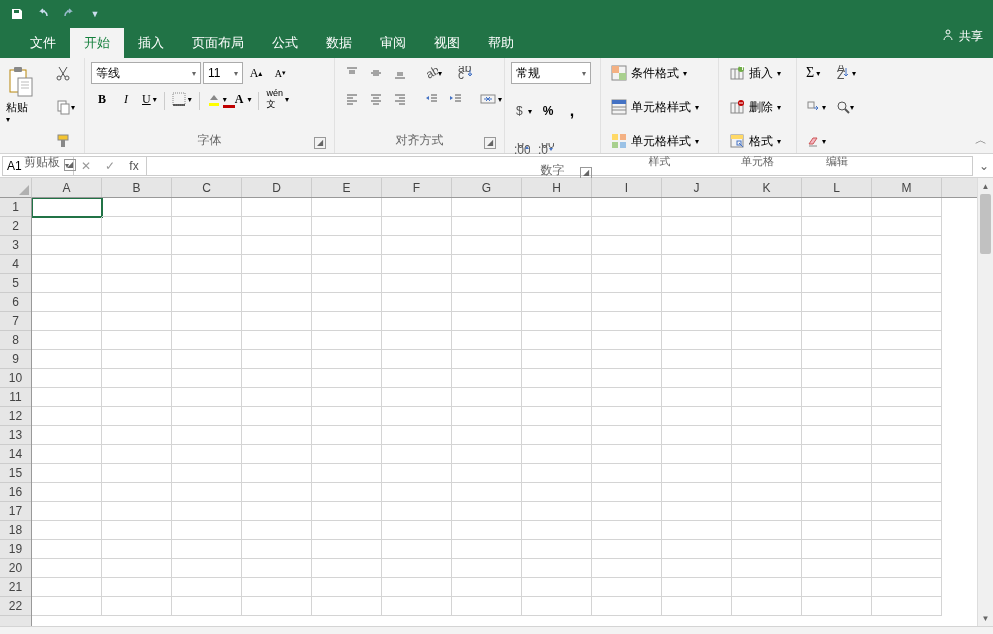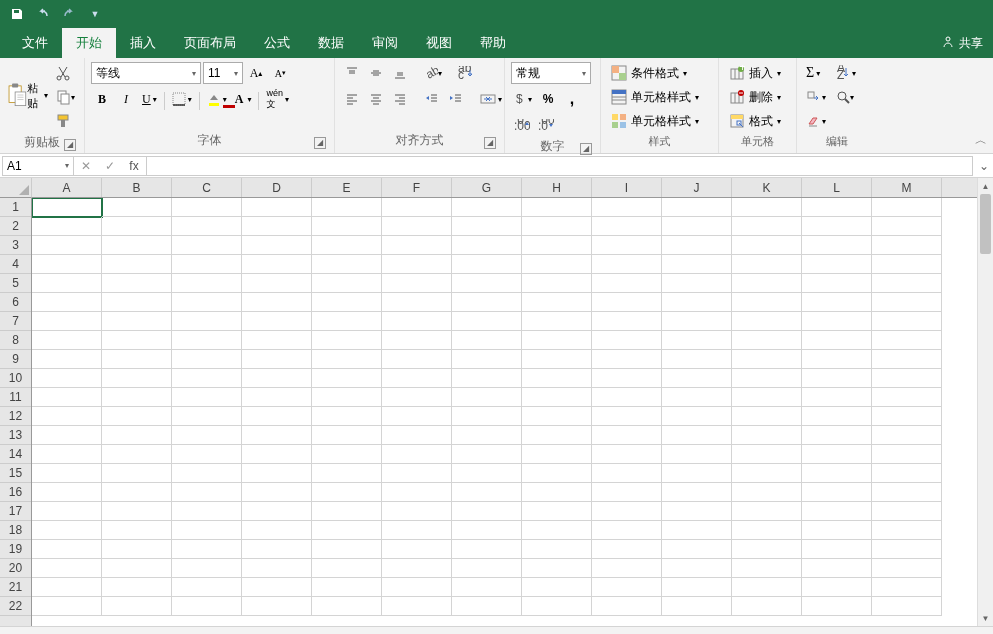--- a/index.html
+++ b/index.html
@@ -4,33 +4,33 @@
 <style>
 *{box-sizing:border-box;margin:0;padding:0;font-family:"Microsoft YaHei",sans-serif;font-size:12px;user-select:none}
 body{width:993px;height:634px;overflow:hidden;background:#fff;display:flex;flex-direction:column}
 .titlebar{height:28px;background:#217346;display:flex;align-items:center;color:#fff}
 .qat{display:flex;align-items:center;gap:4px;padding:0 6px}
 .qat-btn{width:22px;height:22px;display:flex;align-items:center;justify-content:center;color:#cde;cursor:pointer}
 .title-center{flex:1;text-align:center;font-size:12px;color:#fff}
 .title-right{display:flex;align-items:center;gap:2px;padding-right:4px}
 .login-btn{background:#439467;padding:2px 10px;color:#fff;border-radius:2px;margin-right:10px;cursor:pointer}
 .win-btn{width:40px;height:28px;display:flex;align-items:center;justify-content:center;color:#fff;cursor:pointer}
-.tabs{height:30px;background:#217346;display:flex;align-items:center;color:#fff;padding-left:8px}
+.tabs{height:30px;background:#217346;display:flex;align-items:flex-start;color:#fff;padding-left:16px}
 .tab{padding:6px 14px;cursor:pointer;font-size:13px}
 .tab.active{background:#f3f3f3;color:#15803d}
 .tabs-right{margin-left:auto;display:flex;align-items:center;padding-right:10px;gap:6px}
 .tell-me{display:flex;align-items:center;gap:6px;color:#cde;margin-left:10px;padding:6px 10px}
 .ribbon{height:96px;background:#f3f3f3;border-bottom:1px solid #d4d4d4;display:flex;position:relative}
 .group{display:flex;flex-direction:column;border-right:1px solid #e1e1e1;padding:4px 6px 2px}
 .group-body{flex:1;display:flex;align-items:flex-start;gap:4px}
 .group-label{text-align:center;font-size:11px;color:#666;padding:2px 0;position:relative}
 .dlg-launcher{position:absolute;right:2px;bottom:2px;width:12px;height:12px;border:1px solid #999;font-size:8px;line-height:10px;text-align:center;color:#666;cursor:pointer}
-.col{display:flex;flex-direction:column;gap:2px}
+.col{display:flex;flex-direction:column;gap:12px}
 .row{display:flex;gap:2px;align-items:flex-end}
-.big-btn{display:flex;flex-direction:row;align-items:center;justify-content:center;width:42px;height:66px;cursor:pointer}
+.big-btn{display:flex;flex-direction:column;justify-content:center;width:42px;height:66px;cursor:pointer}
 .big-btn .lbl{font-size:11px;margin-top:2px}
 .sm-btn{width:22px;height:22px;display:flex;align-items:center;justify-content:center;cursor:pointer;border:1px solid transparent}
 .dd-btn{display:flex;align-items:center;height:22px;cursor:pointer;border:1px solid transparent;padding:0 2px}
 .font-name{width:110px;height:22px;border:1px solid #ababab;background:#fff;display:flex;align-items:center;padding:0 4px;cursor:pointer}
 .font-size{width:40px;height:22px;border:1px solid #ababab;background:#fff;display:flex;align-items:center;padding:0 4px;cursor:pointer}
 .dropdown-arrow{margin-left:auto;font-size:8px;color:#666}
 .menu-item{display:flex;align-items:center;gap:4px;height:22px;padding:0 4px;cursor:pointer;white-space:nowrap}
 .collapse-ribbon{position:absolute;right:6px;bottom:4px;cursor:pointer;color:#666}
 .formula-bar{height:24px;border-bottom:1px solid #d4d4d4;display:flex;align-items:center;background:#fff}
 .name-box{width:72px;height:20px;border:1px solid #ccc;margin:2px 0 2px 2px;display:flex;align-items:center;padding:0 4px;background:#fff}
@@ -285,21 +285,21 @@
               <path d="M4 7h3M12 7h-3M6 5l2 2-2 2M10 5l-2 2 2 2" stroke="#4472c4" fill="none"></path>
             </svg>
             <span style="font-size:8px;margin-left:2px">▾</span>
           </div>
       </div>
     </div>
     <div class="group-label"><span>对齐方式</span><span class="dlg-launcher">◢</span></div>
   </div>
 
   <div class="group" style="width:96px">
-    <div class="group-body col" style="gap:4px">
+    <div class="group-body col" style="gap:16px">
       <div class="row">
         <div class="font-name" style="width:80px">
             <span>常规</span>
             <span class="dropdown-arrow">▾</span>
           </div>
       </div>
       <div class="row">
         <div class="dd-btn">
             <svg width="14" height="14">
               <text x="2" y="11" font-size="11" fill="#555">$</text>

